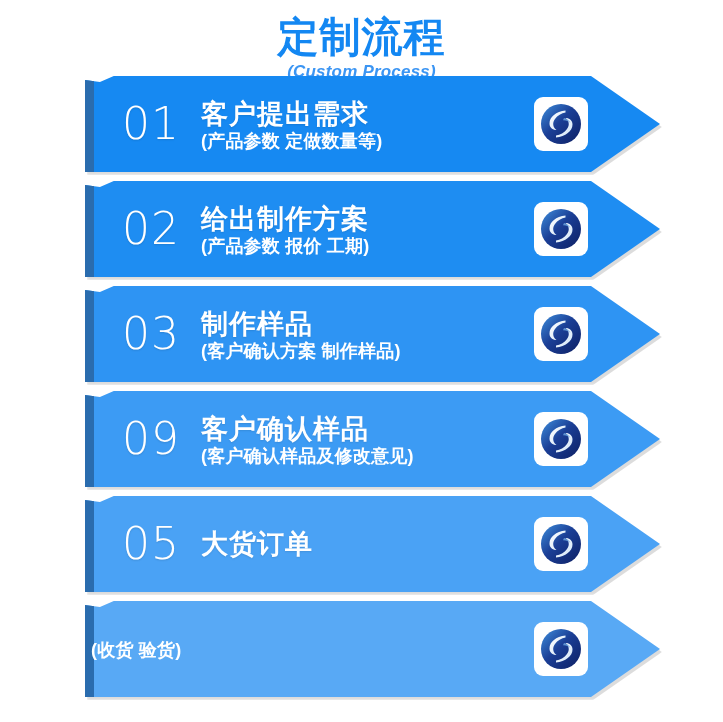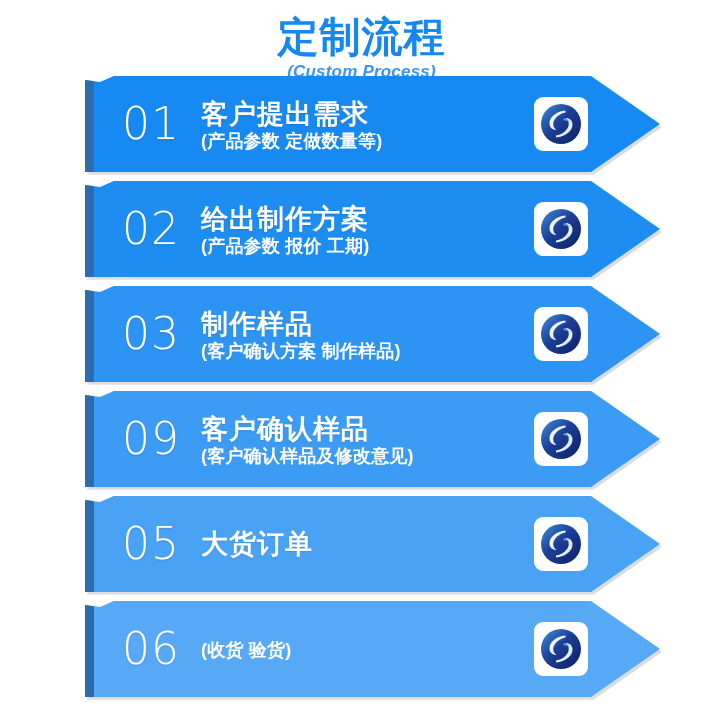--- a/index.html
+++ b/index.html
@@ -317,21 +317,20 @@
       </div>
     </div>
   </div>
 
   <div class="step">
     <div class="step-shadow" style="opacity: 0.5;"></div>
     <div class="step-body" style="background: rgb(88, 169, 245);">
       <div class="step-fold" style="background: rgb(42, 108, 174);"></div>
     </div>
     <div class="step-content">
-      <div class="step-number">06</div>
       <div class="step-text">
         <div class="step-sub">(收货 验货)</div>
       </div>
       <div class="step-logo" style="background: rgb(255, 255, 255);">
         <svg width="44" height="44" viewBox="0 0 44 44" aria-hidden="true">
           <defs>
             <linearGradient id="gcirc" x1="0" y1="0" x2="1" y2="1">
               <stop offset="0%" stop-color="#3e8fdd"></stop>
               <stop offset="45%" stop-color="#1b3f96"></stop>
               <stop offset="100%" stop-color="#0d1f63"></stop>

